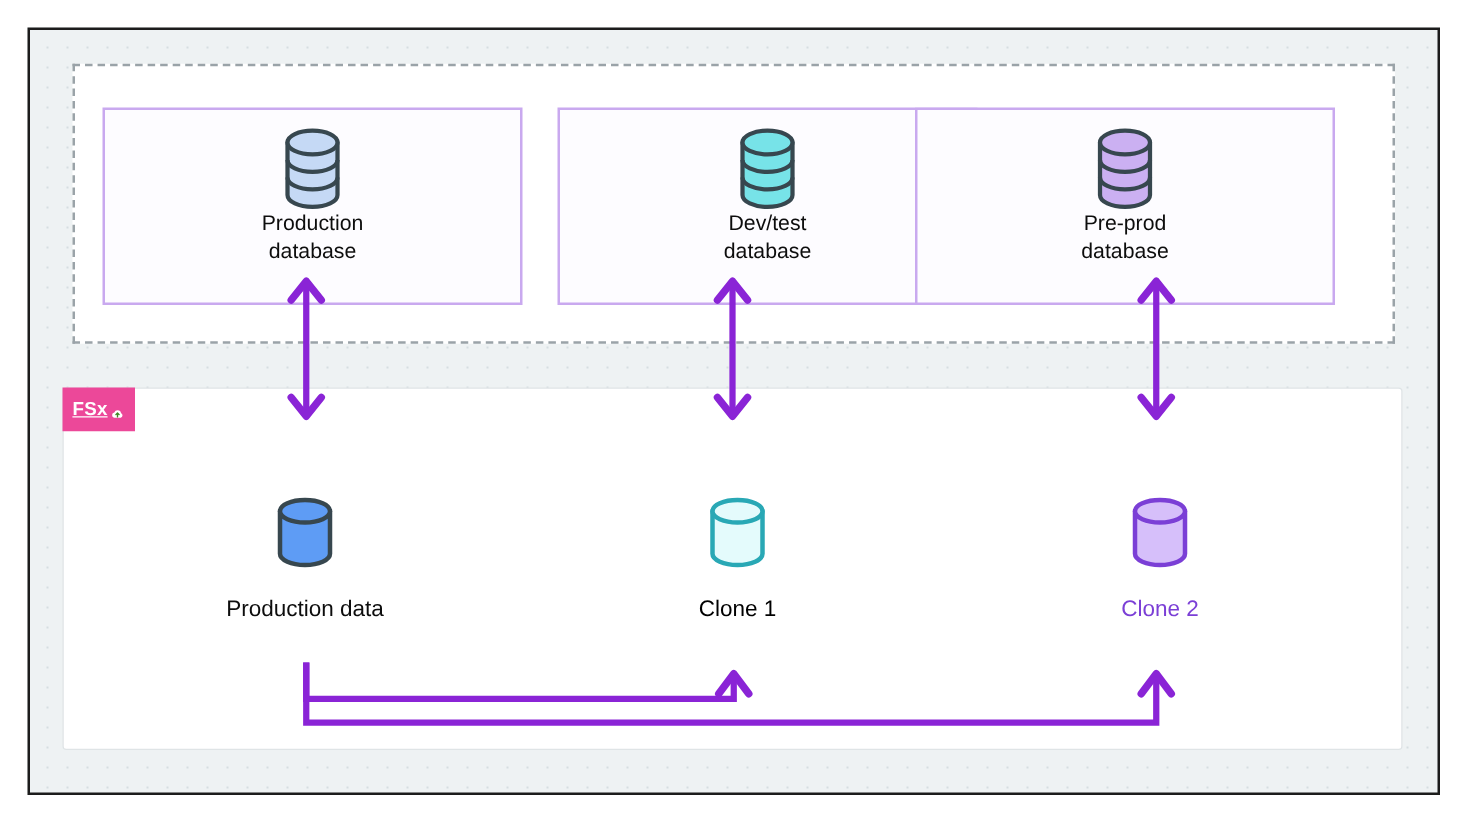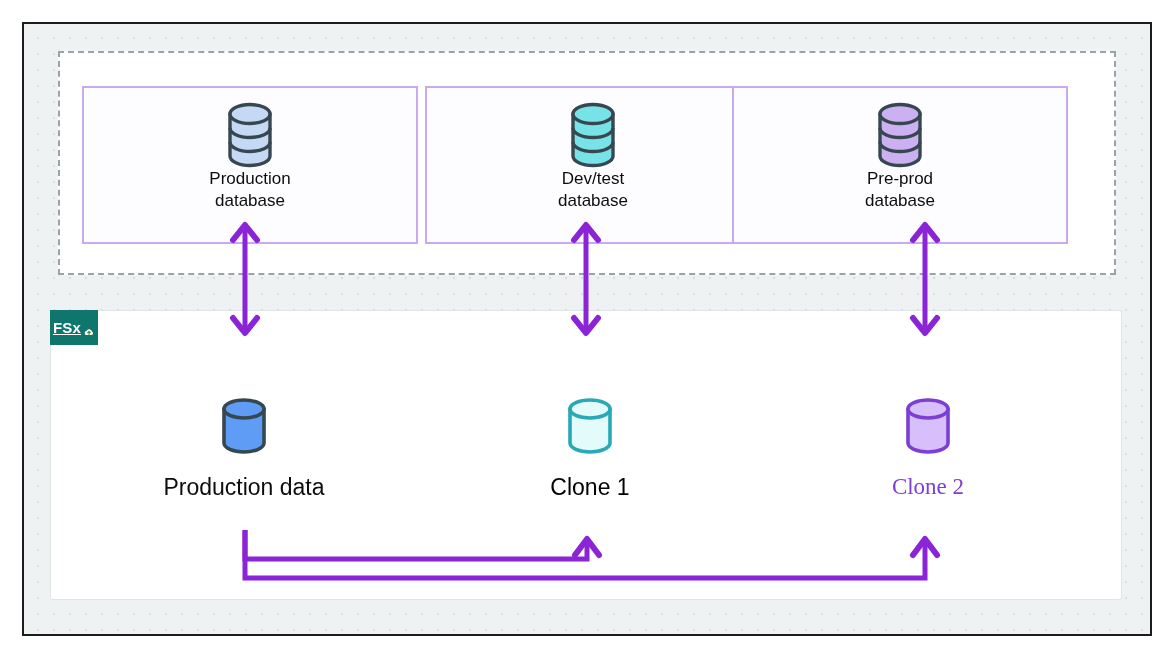--- a/index.html
+++ b/index.html
@@ -49,21 +49,21 @@
   .db-panel {
     position: absolute;
     top: 86px;
     width: 336px;
     height: 158px;
     box-sizing: border-box;
     border: 2px solid #c9a9ef;
     background: #fdfcff;
   }
   .db-panel.p0 { left: 82px; }
-  .db-panel.p1 { left: 425px; padding-left: 37px; }
+  .db-panel.p1 { left: 446px; padding-left: 37px; }
   .db-panel.p2 { left: 732px; }
 
   .db-panel .icon-wrap {
     position: absolute;
     left: 0;
     right: 0;
     top: 12px;
     display: flex;
     justify-content: center;
   }
@@ -90,23 +90,23 @@
     box-sizing: border-box;
     border: 1px solid #dfe4e6;
     border-radius: 3px;
     background: #ffffff;
   }
 
   .fsx-badge {
     position: absolute;
     left: 50px;
     top: 310px;
-    width: 48px;
+    width: 58px;
     height: 35px;
-    background: #0f766e;
+    background: #ec4899;
     color: #ffffff;
     font-size: 15px;
     font-weight: 700;
     letter-spacing: 0.2px;
     display: flex;
     align-items: center;
     justify-content: center;
     gap: 1px;
     text-decoration: underline;
   }
@@ -126,26 +126,26 @@
     text-align: center;
   }
   .store-node .cyl-wrap {
     display: flex;
     justify-content: center;
     height: 72px;
     align-items: center;
   }
   .store-node .store-label {
     margin-top: 12px;
-    font-size: 23px;
+    font-size: 18px;
     line-height: 22px;
   }
   .store-node.s0 { left: 134px; top: 392px; }
   .store-node.s1 { left: 480px; top: 392px; }
-  .store-node.s2 { left: 818px; top: 392px; font-family: Liberation Serif, serif; }
+  .store-node.s2 { left: 818px; top: 392px; }
 
   
   .connector-layer {
     position: absolute;
     left: 0;
     top: 0;
     width: 1176px;
     height: 660px;
     pointer-events: none;
   }

